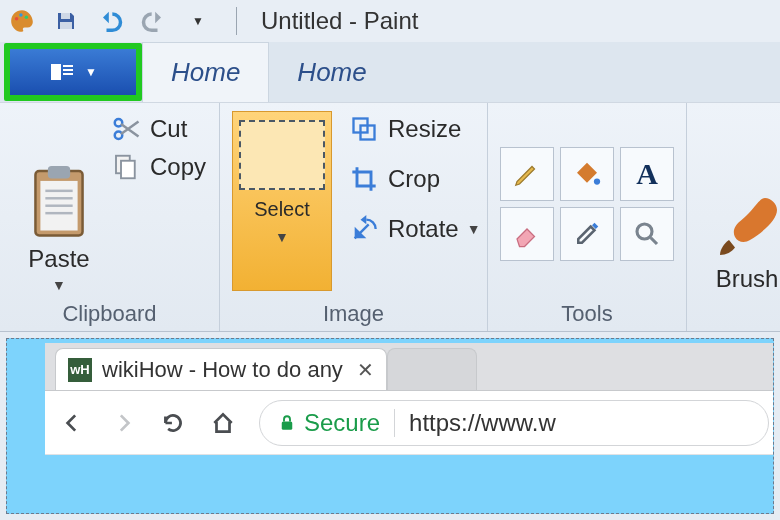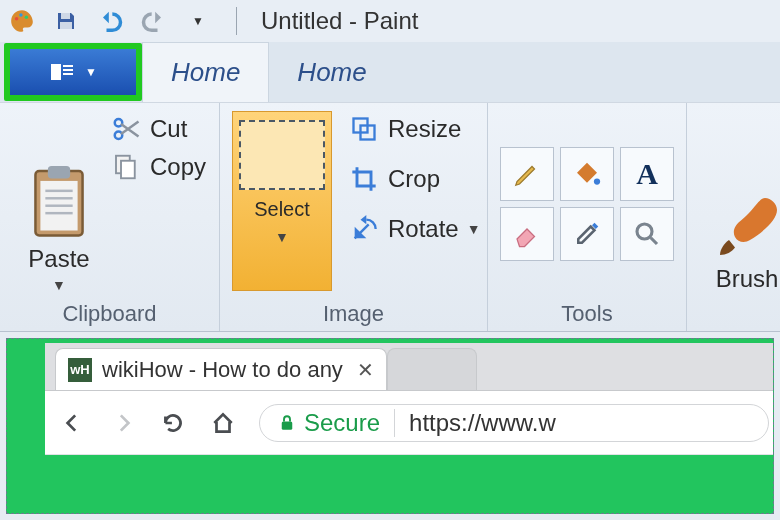--- a/index.html
+++ b/index.html
@@ -36,35 +36,35 @@
   .select-rect { width: 86px; height: 70px; border: 2px dashed #4a5866; background: #fce7b4; }
   .select-lbl { font-size: 20px; color: #2a2a2a; }
 
   .tools-grid { display: grid; grid-template-columns: repeat(3, 54px); grid-template-rows: repeat(2, 54px); gap: 6px; }
   .tool-cell { border: 1px solid #b8c2cf; background: #f7fafd; display: flex; align-items: center; justify-content: center; }
 
   .brush-group { padding: 8px 8px 4px 8px; }
 
   
   .canvas-area { position: relative; height: 188px; background: #e6ecf3; padding: 6px; }
-  .canvas { background: #22c55e; border: 1px dashed #6b7b8f; height: 176px; position: relative; overflow: hidden; }
+  .canvas { background: #7dd3fc; border: 1px dashed #6b7b8f; height: 176px; position: relative; overflow: hidden; }
 
   
   .browser { position: absolute; top: 4px; left: 38px; right: -10px; }
   .tab-strip { height: 48px; display: flex; align-items: flex-end; background: #dedfe2; padding-left: 10px; gap: 0; border-bottom: 1px solid #c7c9cc; }
   .btab { height: 42px; background: #f3f3f3; border: 1px solid #c7c9cc; border-bottom: none; border-radius: 8px 8px 0 0; display: flex; align-items: center; padding: 0 12px; gap: 10px; font-size: 22px; color: #333; }
   .btab.active { background: #fff; }
   .btab.inactive { width: 90px; background: #d6d7da; }
   .favicon { width: 24px; height: 24px; background: #355e3b; color: #fff; display: flex; align-items: center; justify-content: center; font-size: 13px; font-weight: bold; }
   .tab-close { color: #555; font-size: 20px; margin-left: 4px; }
 
   .chrome-bar { height: 64px; background: #fff; display: flex; align-items: center; padding: 0 14px; gap: 22px; border-bottom: 1px solid #e0e2e5; }
   .nav-ic { width: 28px; height: 28px; display: flex; align-items: center; justify-content: center; color: #5a5d61; }
   .nav-ic.disabled { color: #bfc2c6; }
-  .omnibox { flex: 1; height: 38px; border: 1px solid #d3d5d8; border-radius: 24px; display: flex; align-items: center; padding: 0 18px; gap: 14px; font-size: 24px; }
+  .omnibox { flex: 1; height: 46px; border: 1px solid #d3d5d8; border-radius: 24px; display: flex; align-items: center; padding: 0 18px; gap: 14px; font-size: 24px; }
   .secure { color: #1a9c4a; display: flex; align-items: center; gap: 8px; }
   .omnibox-sep { width: 1px; height: 28px; background: #d3d5d8; }
   .url { color: #333; white-space: nowrap; overflow: hidden; }
 
   svg { display: block; }
 </style>
 </head>
 <body>
 
 <div class="titlebar">

